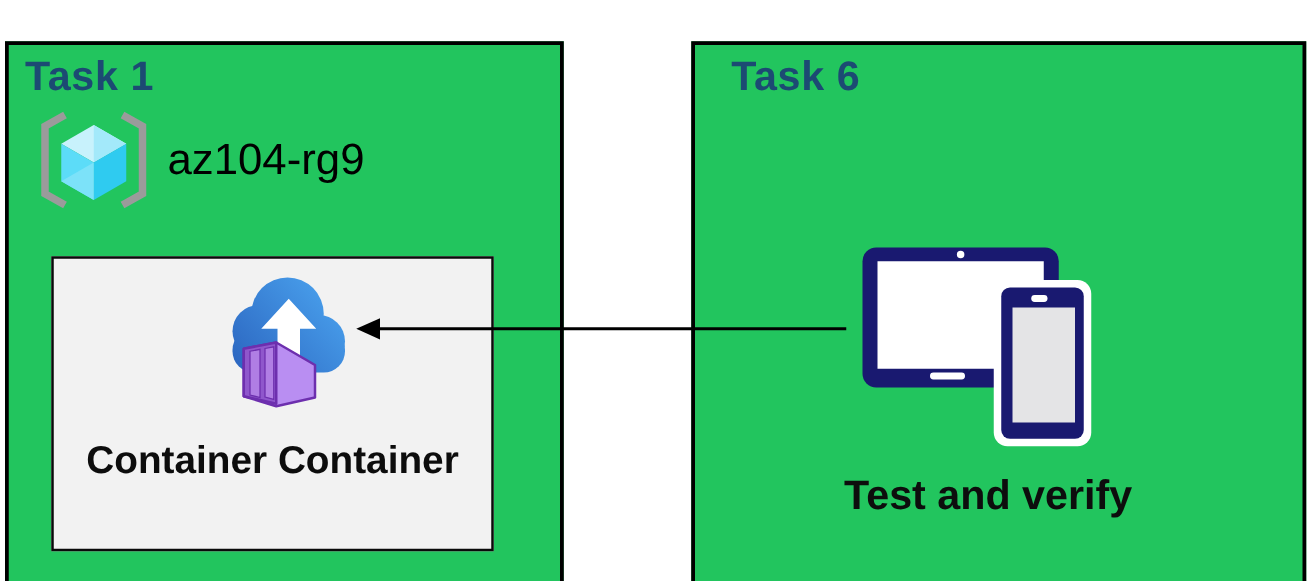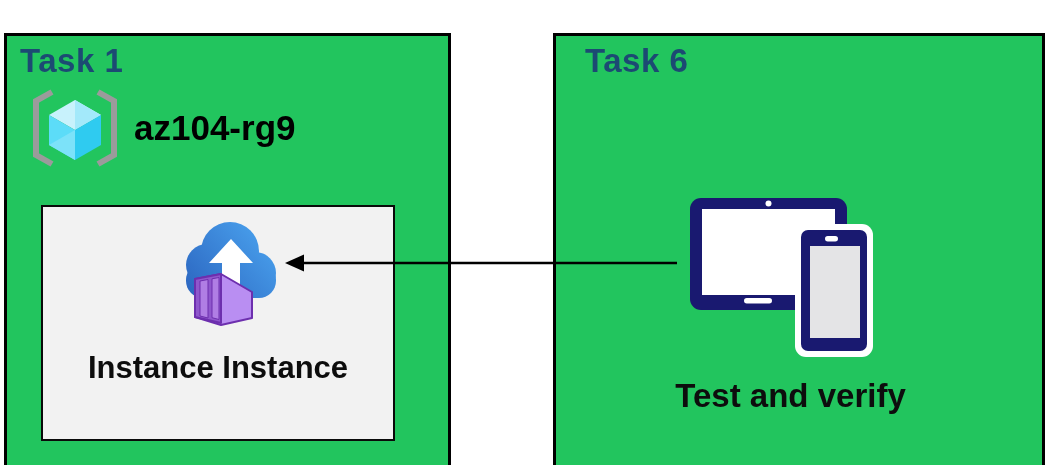--- a/index.html
+++ b/index.html
@@ -14,21 +14,21 @@
   .task-box.t1{left:4px;width:447px;}
   .task-box.t2{left:553px;width:492px;}
   .task-title{
     position:absolute;left:13px;top:6px;
     font-size:33px;font-weight:bold;color:#1c4a73;letter-spacing:0.5px;
   }
   .task-box.t2 .task-title{left:29px;}
   .rg-row{
     position:absolute;left:22px;top:52px;display:flex;align-items:center;gap:13px;
   }
-  .rg-name{font-size:35px;font-weight:bold;color:#000;}
+  .rg-name{font-size:35px;font-weight:normal;color:#000;}
   .inner-box{
     position:absolute;left:34px;top:169px;width:354px;height:236px;
     background:#f2f2f2;border:2.5px solid #0a0a0a;box-sizing:border-box;
   }
   .aci-icon{position:absolute;left:124px;top:10px;}
   .inner-label{
     position:absolute;left:0;top:143px;width:100%;text-align:center;
     font-size:31px;font-weight:bold;color:#0d0d0d;
   }
   .devices-icon{position:absolute;left:124px;top:157px;}
@@ -82,21 +82,21 @@
         <polygon points="64,22 86,46 73,46 73,72 55,72 55,46 42,46" fill="#ffffff"></polygon>
 
         <g stroke="#6d2fae" stroke-width="2" stroke-linejoin="round">
           <polygon points="28,62 54,57 85,75 85,101 54,108 28,100" fill="#b98ef2"></polygon>
           <polygon points="28,62 54,57 54,106 28,100" fill="#8f57cc"></polygon>
         </g>
 
         <polygon points="33,64 41,62.5 41,101 33,99" fill="#b07ee4" stroke="#6d2fae" stroke-width="1"></polygon>
         <polygon points="45,61.8 52,60.5 52,102.5 45,100.7" fill="#b07ee4" stroke="#6d2fae" stroke-width="1"></polygon>
       </svg>
-      <div class="inner-label">Instance Instance</div>
+      <div class="inner-label">Container Container</div>
     </div>
   </div>
 
   <div class="task-box t2">
     <div class="task-title">Task 6</div>
 
     <svg class="devices-icon" width="195" height="168" viewBox="0 0 195 168">
 
       <rect x="10" y="5" width="157" height="112" rx="11" fill="#191970"></rect>
       <rect x="22" y="16" width="133" height="86" fill="#ffffff"></rect>

